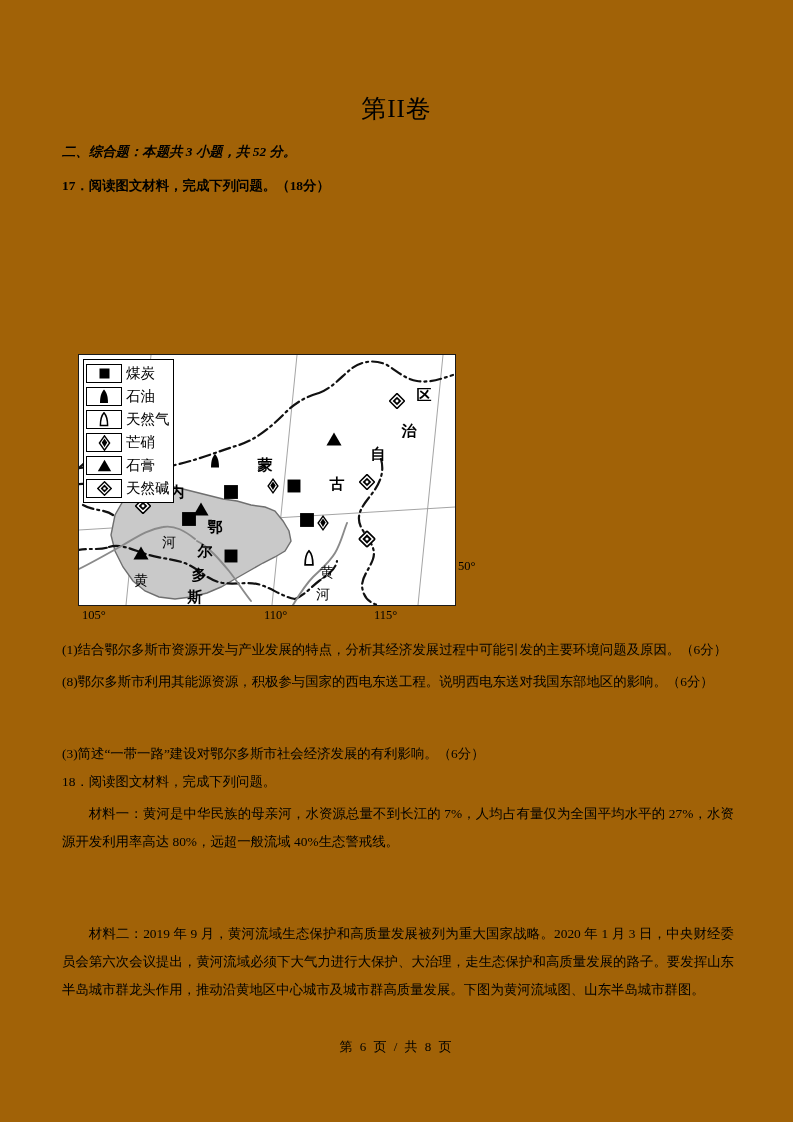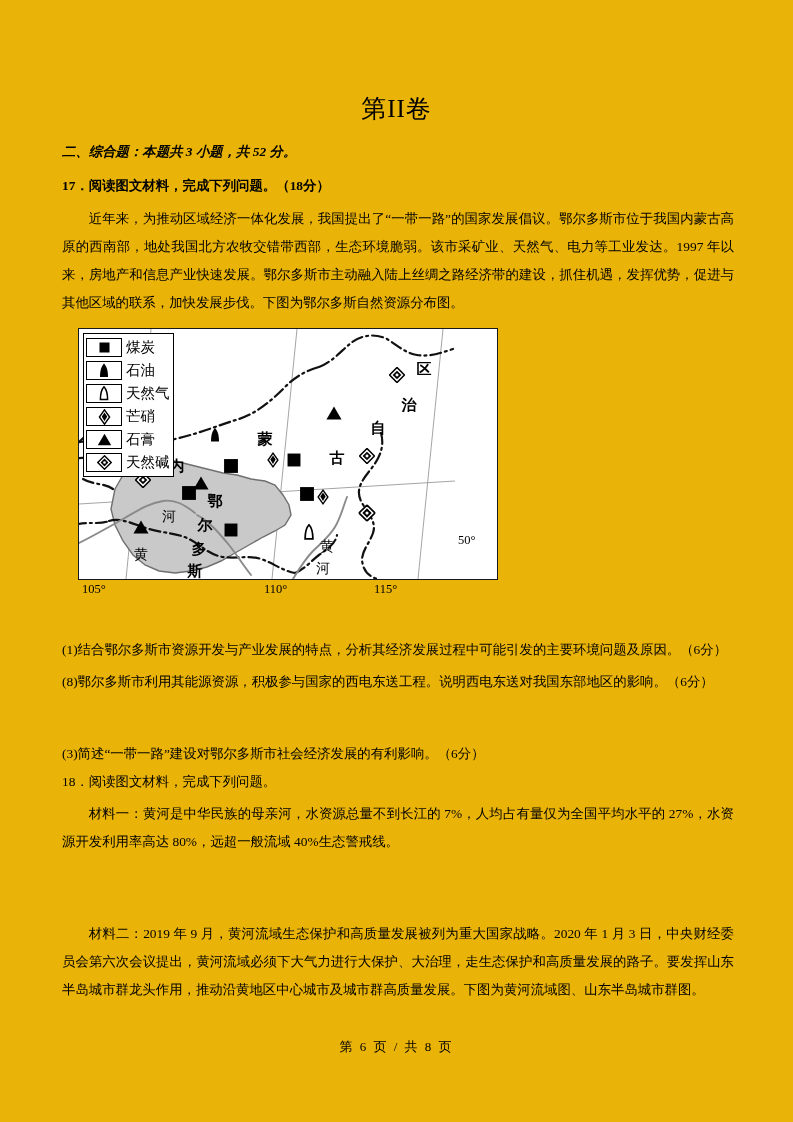--- a/index.html
+++ b/index.html
@@ -8,21 +8,21 @@
     background: #ffffff;
   }
   body {
     font-family: "Liberation Serif", "DejaVu Serif", serif;
     color: #000000;
   }
   .page {
     position: relative;
     width: 793px;
     height: 1122px;
-    background: #eab308;
+    background: #a16207;
     overflow: hidden;
     box-sizing: border-box;
   }
 
   
   .vol-title {
     position: absolute;
     top: 92px;
     left: 0;
     width: 793px;
@@ -44,22 +44,22 @@
     font-weight: bold;
   }
   .indent2 {
     text-indent: 2em;
   }
 
   
   .map-wrap {
     position: absolute;
     left: 78px;
-    top: 328px;
-    width: 420px;
+    top: 354px;
+    width: 378px;
     height: 252px;
   }
   .map-frame {
     position: absolute;
     left: 0; top: 0;
     width: 100%;
     height: 100%;
     border: 1.3px solid #1a1a1a;
     box-sizing: border-box;
     overflow: hidden;
@@ -142,21 +142,20 @@
 <body>
 
 <div class="page">
 
   <div class="vol-title">第II卷</div>
 
   <div class="txt bold-line" style="left:62px; top:138px; width:670px;font-style:italic;">二、综合题：本题共 3 小题，共 52 分。</div>
 
   <div class="txt bold-line" style="left:62px; top:172px; width:670px;">17．阅读图文材料，完成下列问题。（18分）</div>
 
-  <div class="txt indent2" style="left:62px; top:205px; width:672px;">近年来，为推动区域经济一体化发展，我国提出了“一带一路”的国家发展倡议。鄂尔多斯市位于我国内蒙古高原的西南部，地处我国北方农牧交错带西部，生态环境脆弱。该市采矿业、天然气、电力等工业发达。1997 年以来，房地产和信息产业快速发展。鄂尔多斯市主动融入陆上丝绸之路经济带的建设，抓住机遇，发挥优势，促进与其他区域的联系，加快发展步伐。下图为鄂尔多斯自然资源分布图。</div>
 
   <div class="map-wrap">
     <div class="map-frame">
 
       <svg width="376" height="250" viewBox="0 0 376 250" style="position:absolute;left:0;top:0;">
 
         <g stroke="#9a9a9a" stroke-width="0.9" fill="none">
           <path d="M 72 0 L 47 250"></path>
           <path d="M 218 0 L 193 250"></path>
           <path d="M 364 0 L 339 250"></path>

